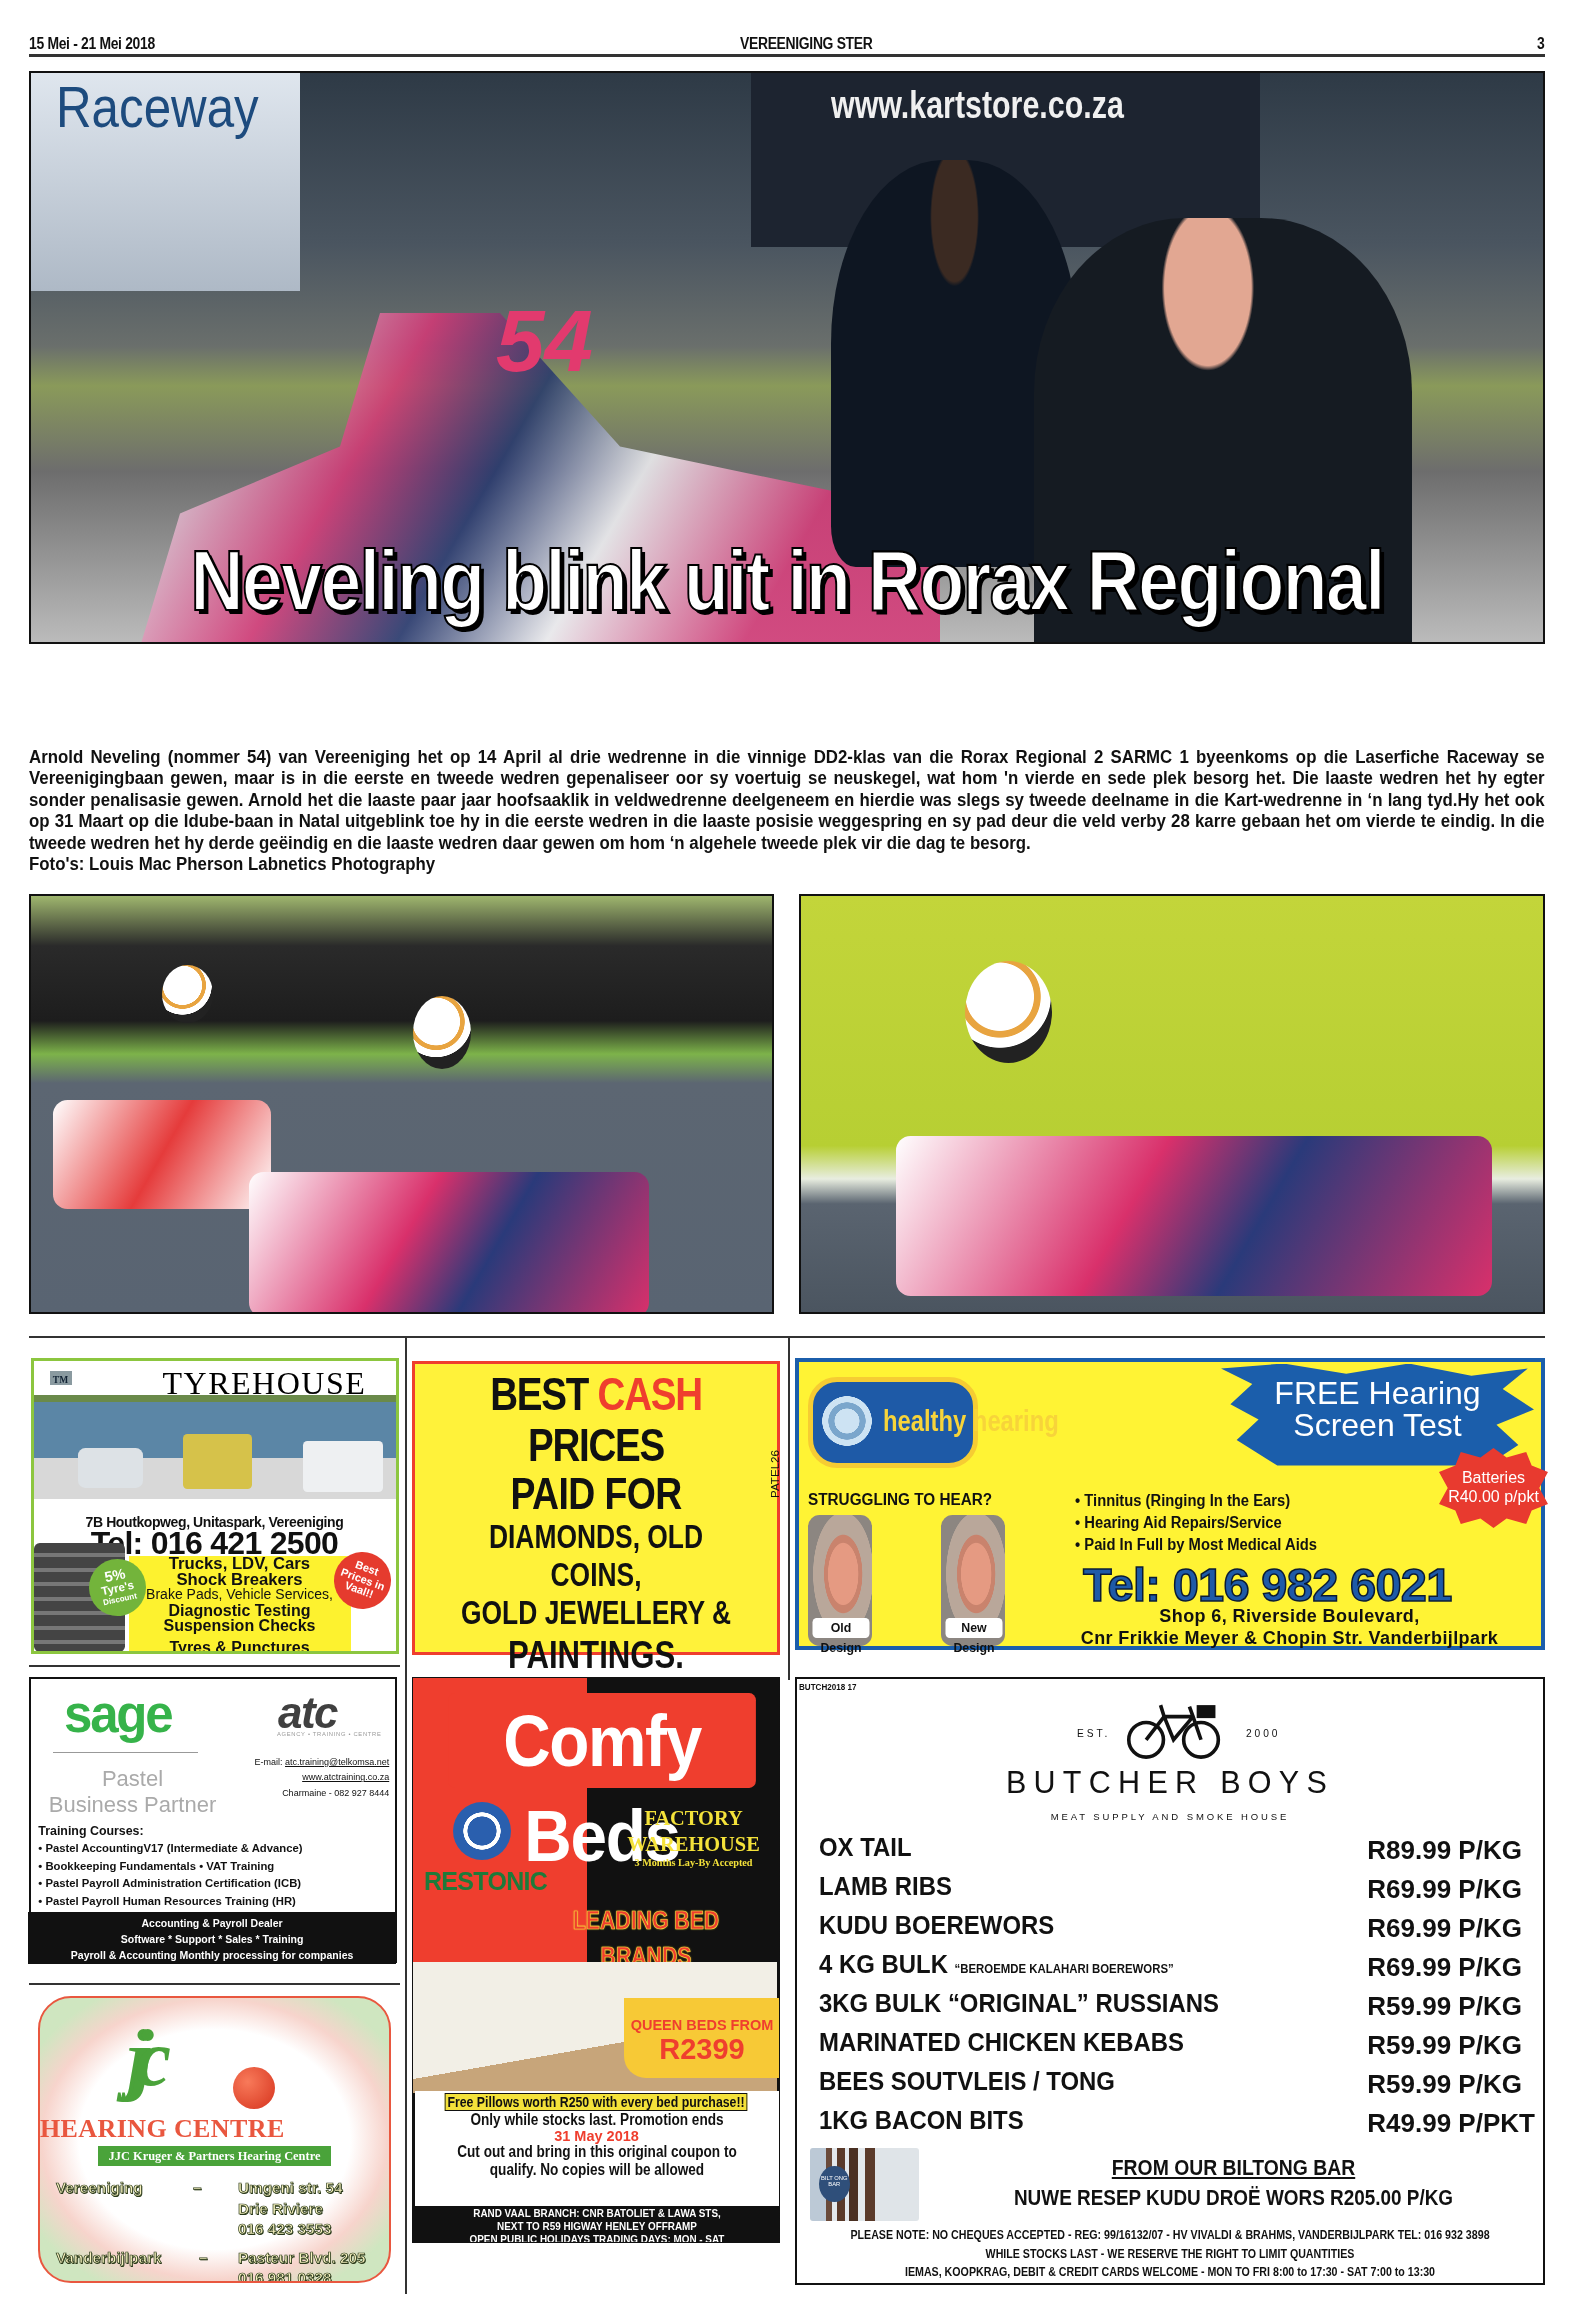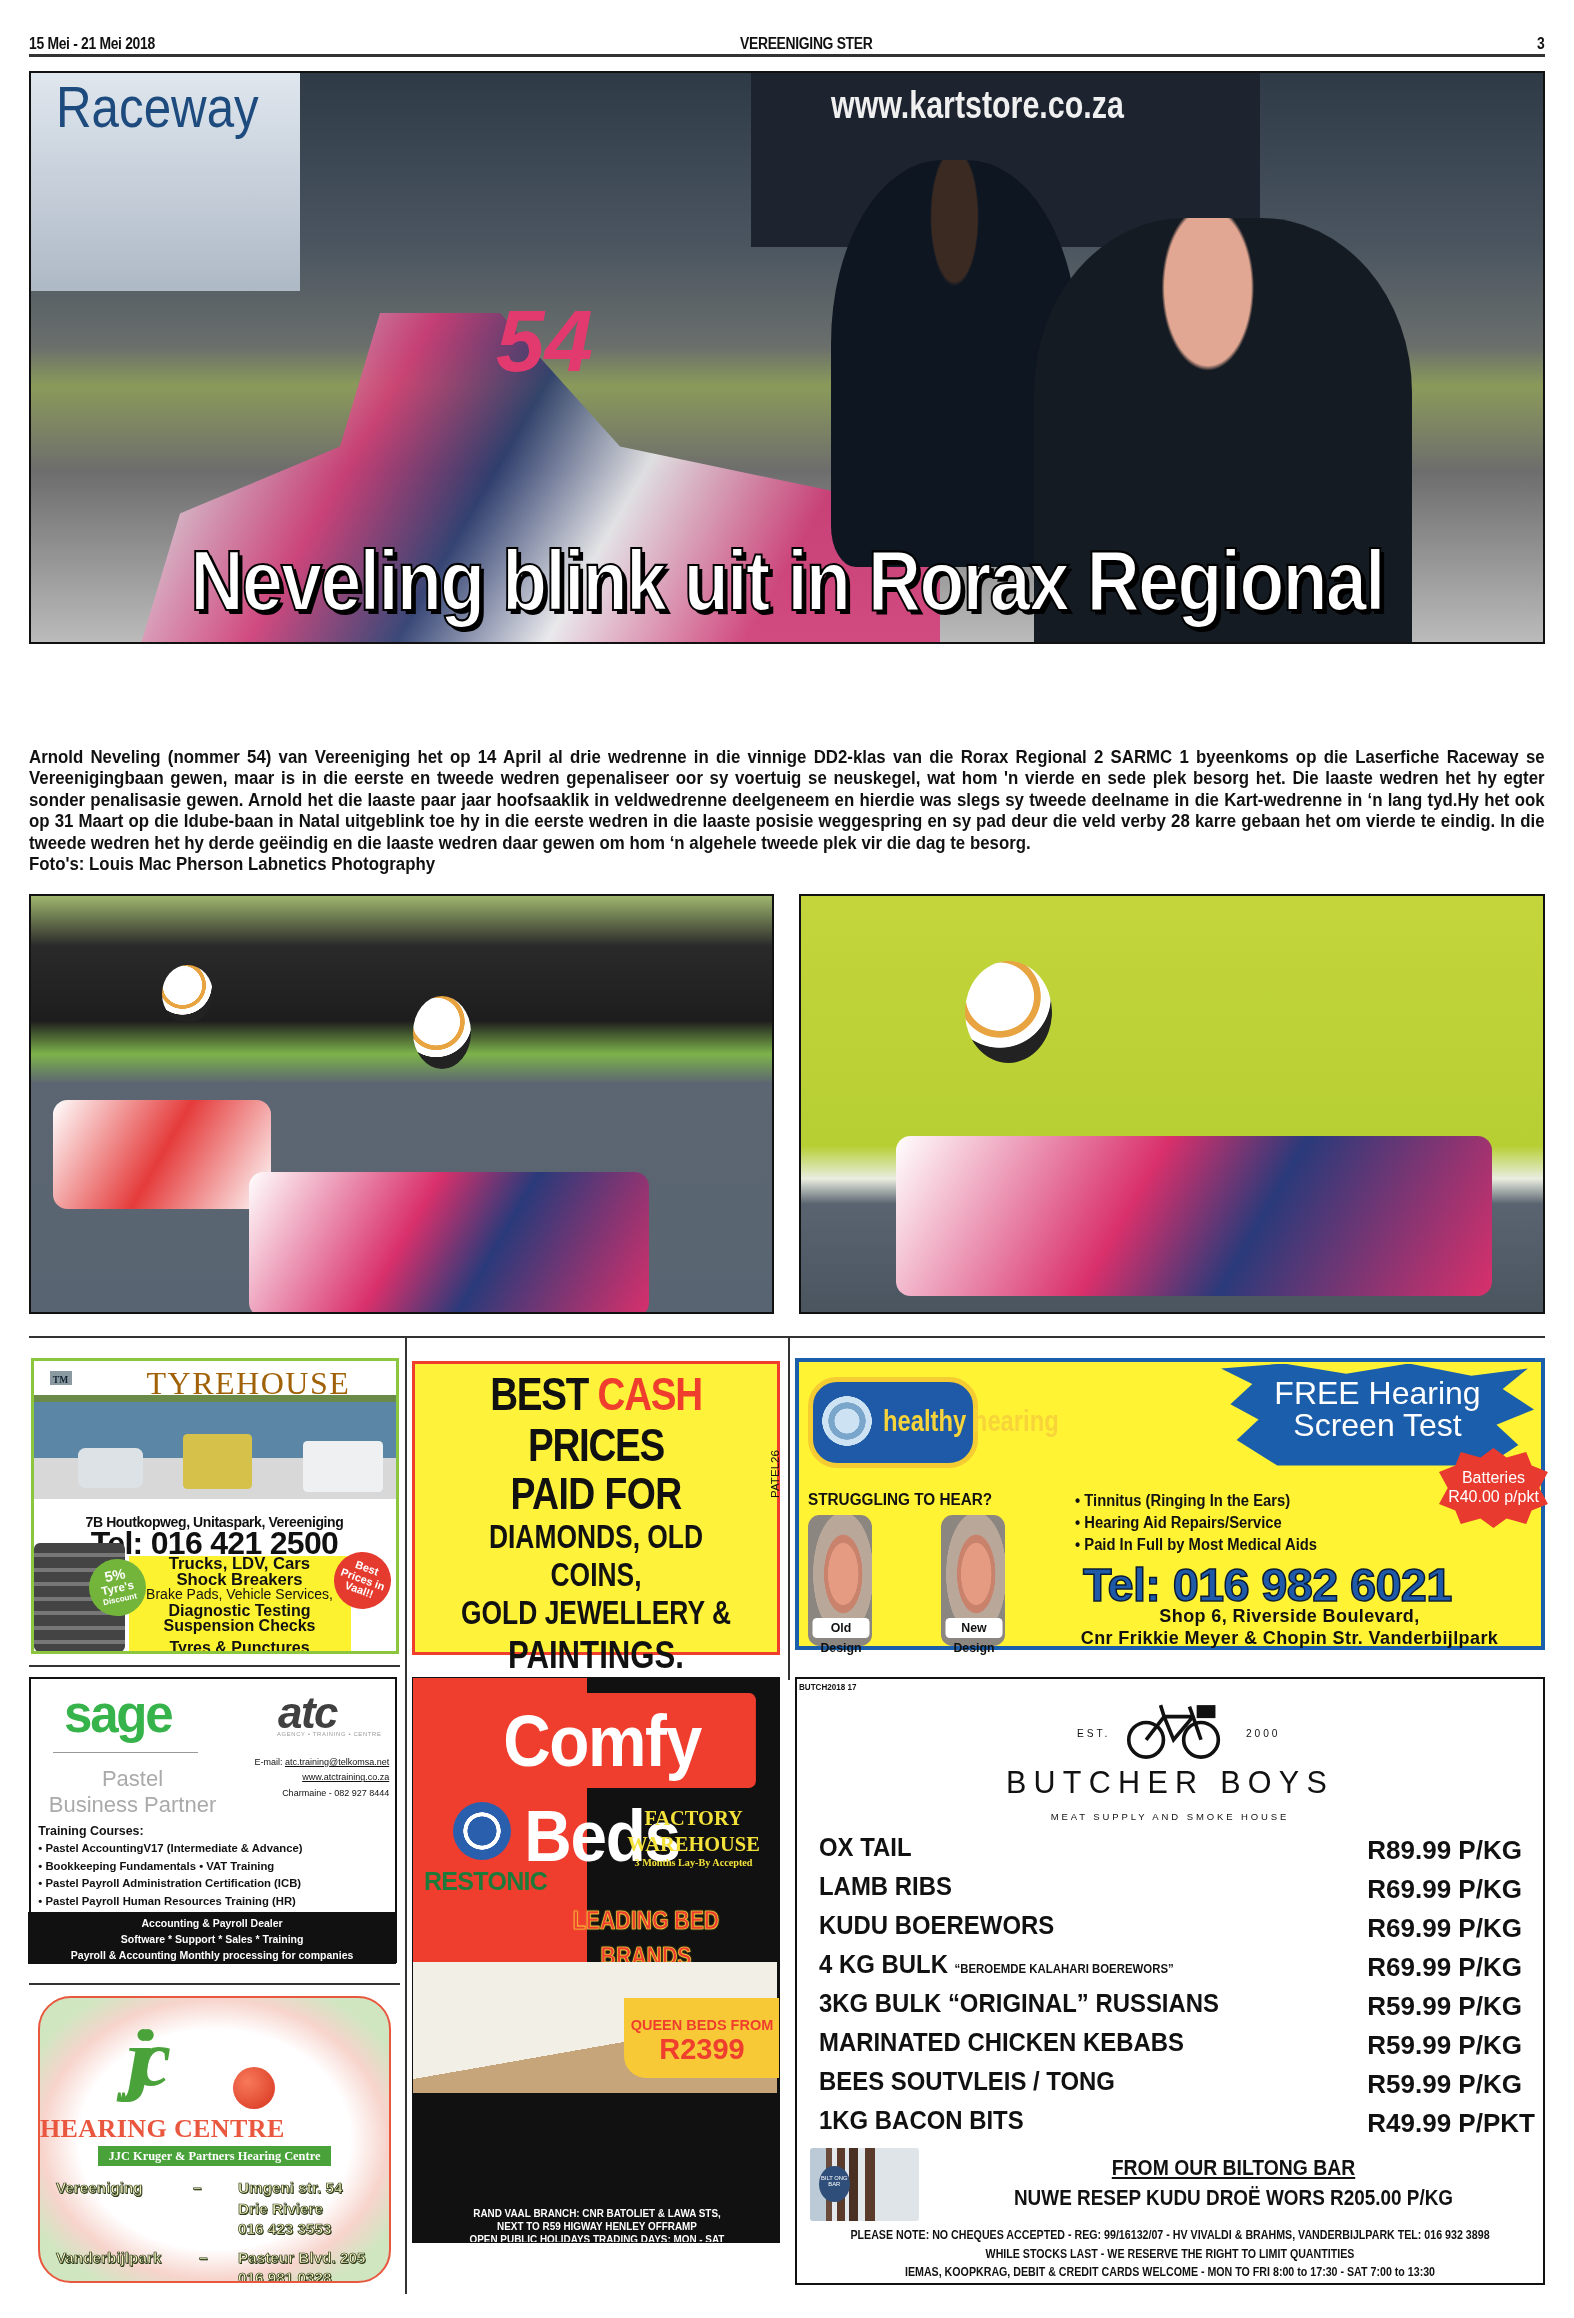--- a/index.html
+++ b/index.html
@@ -31,21 +31,21 @@
   .p1 .k { position:absolute; background: linear-gradient(120deg,#fff,#d9306b 40%,#2a3a7a 60%,#d9306b); border-radius: 14.5px; }
   .p2 .k { position:absolute; background: linear-gradient(120deg,#fff,#d9306b 40%,#2a3a7a 60%,#d9306b); border-radius: 14.5px; }
   .helmet { position:absolute; border-radius:50%; background: radial-gradient(circle at 40% 35%, #fff 0 40%, #e8a440 41% 48%, #fff 49% 60%, #222 61%); }
   
   .rule { background:#333; height:2.2px; }
   .vrule { background:#333; width:1.5px; }
   
   .tyre { left: 30.5px; top: 1358px; width: 368px; height: 296px; border: 3.6px solid #8cc63f; background: #fff; overflow:hidden; }
   .tyre .top { position:absolute; left:0; top:0; width:100%; height:138px; background: linear-gradient(#fff 0 25%, #6a8a4a 25% 30%, #5b86a6 30% 70%, #d8d8d8 70%); }
   .tyre .logo { position:absolute; left:16px; top:10.2px; width:22px; height:14px; background:#8a9aa0; color:#123; font:bold 9.5px "Liberation Serif", serif; text-align:center; line-height:19px; }
-  .tyre .brand { position:absolute; left:113px; top:4.4px; font: 32px "Liberation Serif", serif; color:#a16207; letter-spacing:1.5px; }
+  .tyre .brand { position:absolute; left:129px; top:4.4px; font: 32px "Liberation Serif", serif; color:#000000; letter-spacing:1.5px; }
   .tyre .car1 { position:absolute; left:44px; top:87px; width:65px; height:40px; background:#dde2e6; border-radius:7.3px; }
   .tyre .car2 { position:absolute; left:149px; top:73px; width:69px; height:55px; background:#d6c24a; border-radius:4.4px; }
   .tyre .car3 { position:absolute; left:269px; top:80px; width:80px; height:51px; background:#eef0f2; border-radius:4.4px; }
   .tyre .addr { position:absolute; left:0; width:100%; top:153px; text-align:center; font-weight:bold; font-size:14px; letter-spacing:-0.4px; }
   .tyre .tel { position:absolute; left:0; width:100%; top:164px; text-align:center; font-weight:bold; font-size:32px; letter-spacing:-0.7px; }
   .tyre .yellow { position:absolute; left:95px; top:195px; width:222px; height:96px; background:#fdf22f; }
   .tyre .yellow div { text-align:center; font-size:15.3px; line-height:15.6px; color:#111; }
   .tyre .stack { position:absolute; left:0; top:182px; width:91px; height:109px; background: repeating-linear-gradient(180deg,#444 0 10.2px,#777 10.2px 14.5px); border-radius: 5.8px; }
   .tyre .badge5 { position:absolute; left:55px; top:198px; width:57px; height:57px; border-radius:50%; background:#73b43b; color:#fff; font-weight:bold; font-size:11.6px; text-align:center; line-height:12.4px; padding-top:10.2px; transform:rotate(-12deg); }
   .tyre .badgeBest { position:absolute; left:300px; top:191px; width:57px; height:57px; border-radius:50%; background:#e53b2e; color:#fff; font-weight:bold; font-size:11px; text-align:center; line-height:11.6px; padding-top:10.2px; transform:rotate(20deg); }
@@ -300,20 +300,27 @@
   </div>
   <div class="leading">
     <div>LEADING BED BRANDS</div>
     <div>@ FACTORY LOW PRICES!</div>
   </div>
   <div class="mattress"></div>
   <div class="ribbon">
     <div class="a">QUEEN BEDS FROM</div>
     <div class="b">R2399</div>
   </div>
+  <div class="coupon">
+    <div class="free">Free Pillows worth R250 with every bed purchase!!</div>
+    <div class="t">Only while stocks last. Promotion ends</div>
+    <div class="date">31 May 2018</div>
+    <div class="t">Cut out and bring in this original coupon to</div>
+    <div class="t">qualify. No copies will be allowed</div>
+  </div>
   <div class="foot">
     <div class="s">RAND VAAL BRANCH: CNR BATOLIET &amp; LAWA STS,</div>
     <div class="s">NEXT TO R59 HIGWAY HENLEY OFFRAMP</div>
     <div class="s">OPEN PUBLIC HOLIDAYS  TRADING DAYS:  MON - SAT</div>
 
   </div>
 </div>
 
 <div class="abs butch">
   <div class="code">BUTCH2018 17</div>

